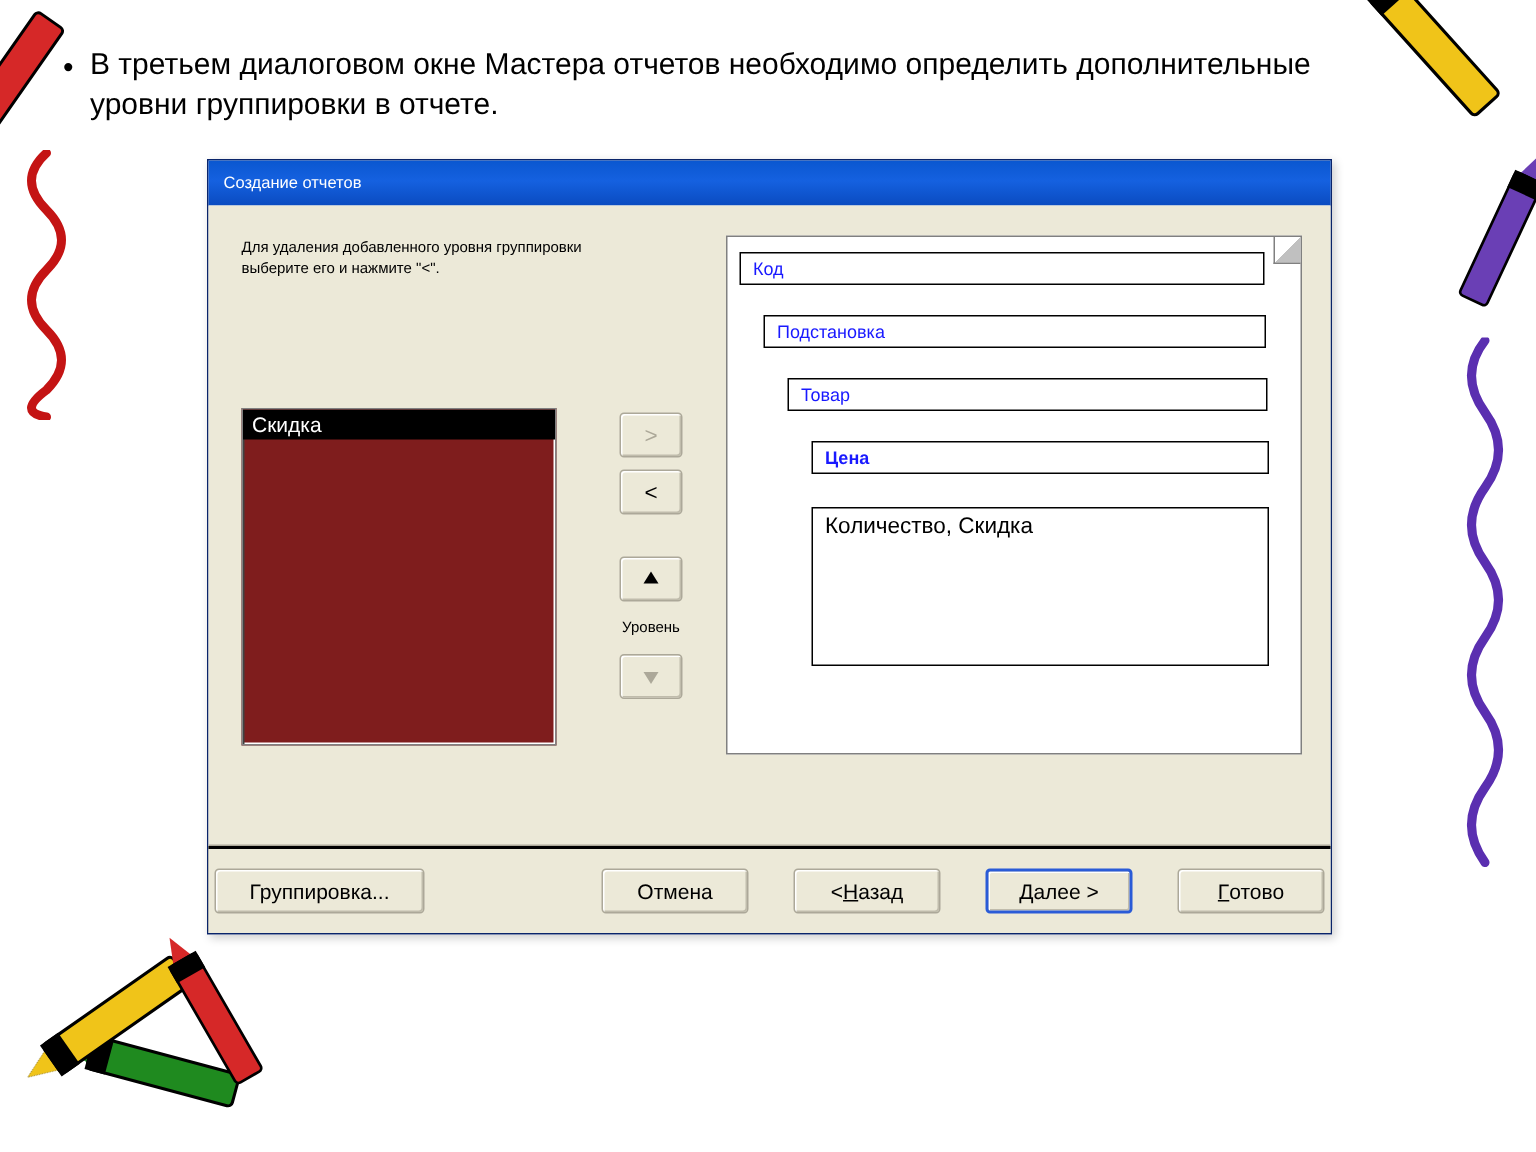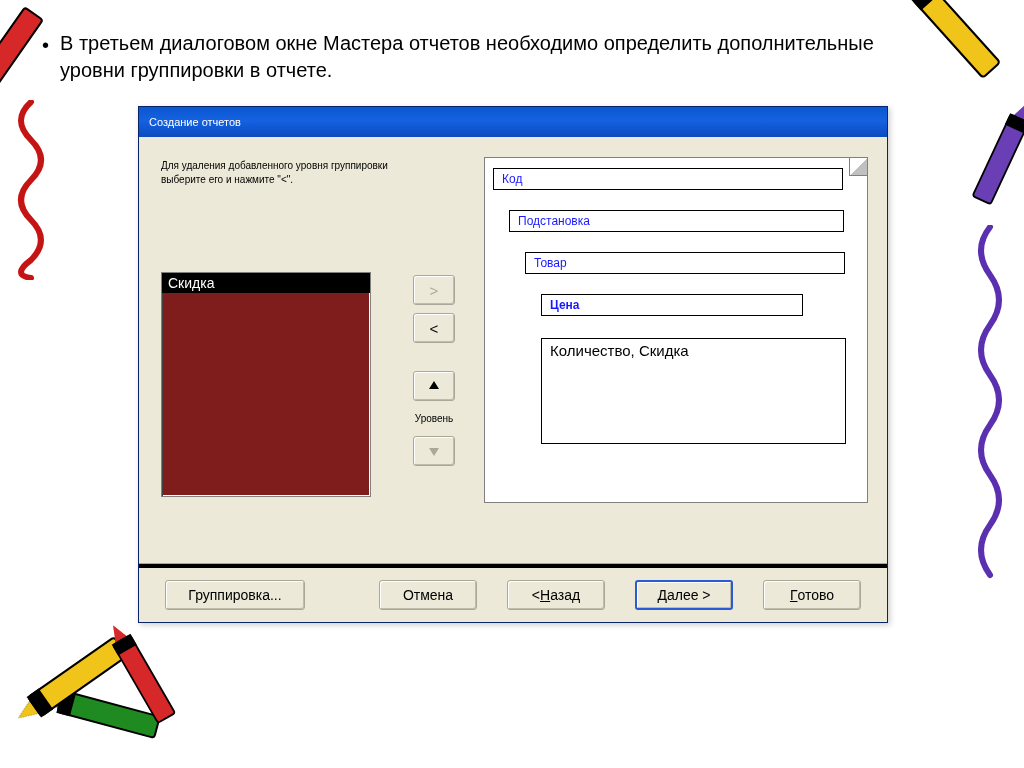--- a/index.html
+++ b/index.html
@@ -144,25 +144,25 @@
     font-size: 15px;
     padding: 3px 8px;
     color: #000000;
   }
   .bottom-buttons {
     position: absolute;
     left: 0;
     right: 0;
     bottom: 0;
     height: 58px;
-    border-top: 4px solid #000000;
+    border-top: 2px solid #000000;
     box-shadow: 0 -1px 0 #aca899;
     display: flex;
     align-items: center;
-    padding: 0 26px;
+    padding: 0 4px;
     gap: 30px;
   }
   .dlg-btn {
     height: 30px;
     background: #ece9d8;
     border: 1px solid #aca899;
     border-radius: 3px;
     box-shadow: inset 1px 1px 0 #fff, inset -1px -1px 0 #c0bcac;
     font-size: 14px;
     color: #000;
@@ -301,21 +301,21 @@
             <polygon points="2,4 12,4 7,12" fill="#aca899"></polygon>
           </svg>
       </div>
     </div>
 
     <div class="preview-panel">
       <div class="fold"></div>
       <div class="group-box" style="left:8px; top:10px; width:350px;">Код</div>
       <div class="group-box" style="left:24px; top:52px; width:335px;">Подстановка</div>
       <div class="group-box" style="left:40px; top:94px; width:320px;">Товар</div>
-      <div class="group-box bold" style="left:56px; top:136px; width:262px;">Цена</div>
+      <div class="group-box bold" style="left:56px; top:136px; width:305px;">Цена</div>
       <div class="detail-box" style="left:56px; top:180px; width:305px; height:106px;">Количество, Скидка</div>
     </div>
 
     <div class="bottom-buttons">
       <button class="dlg-btn" style="min-width:140px;">Группировка...</button>
       <div class="spacer"></div>
       <button class="dlg-btn">Отмена</button>
       <button class="dlg-btn">
         <span>&lt; </span>
           <span class="underline">Н</span>

